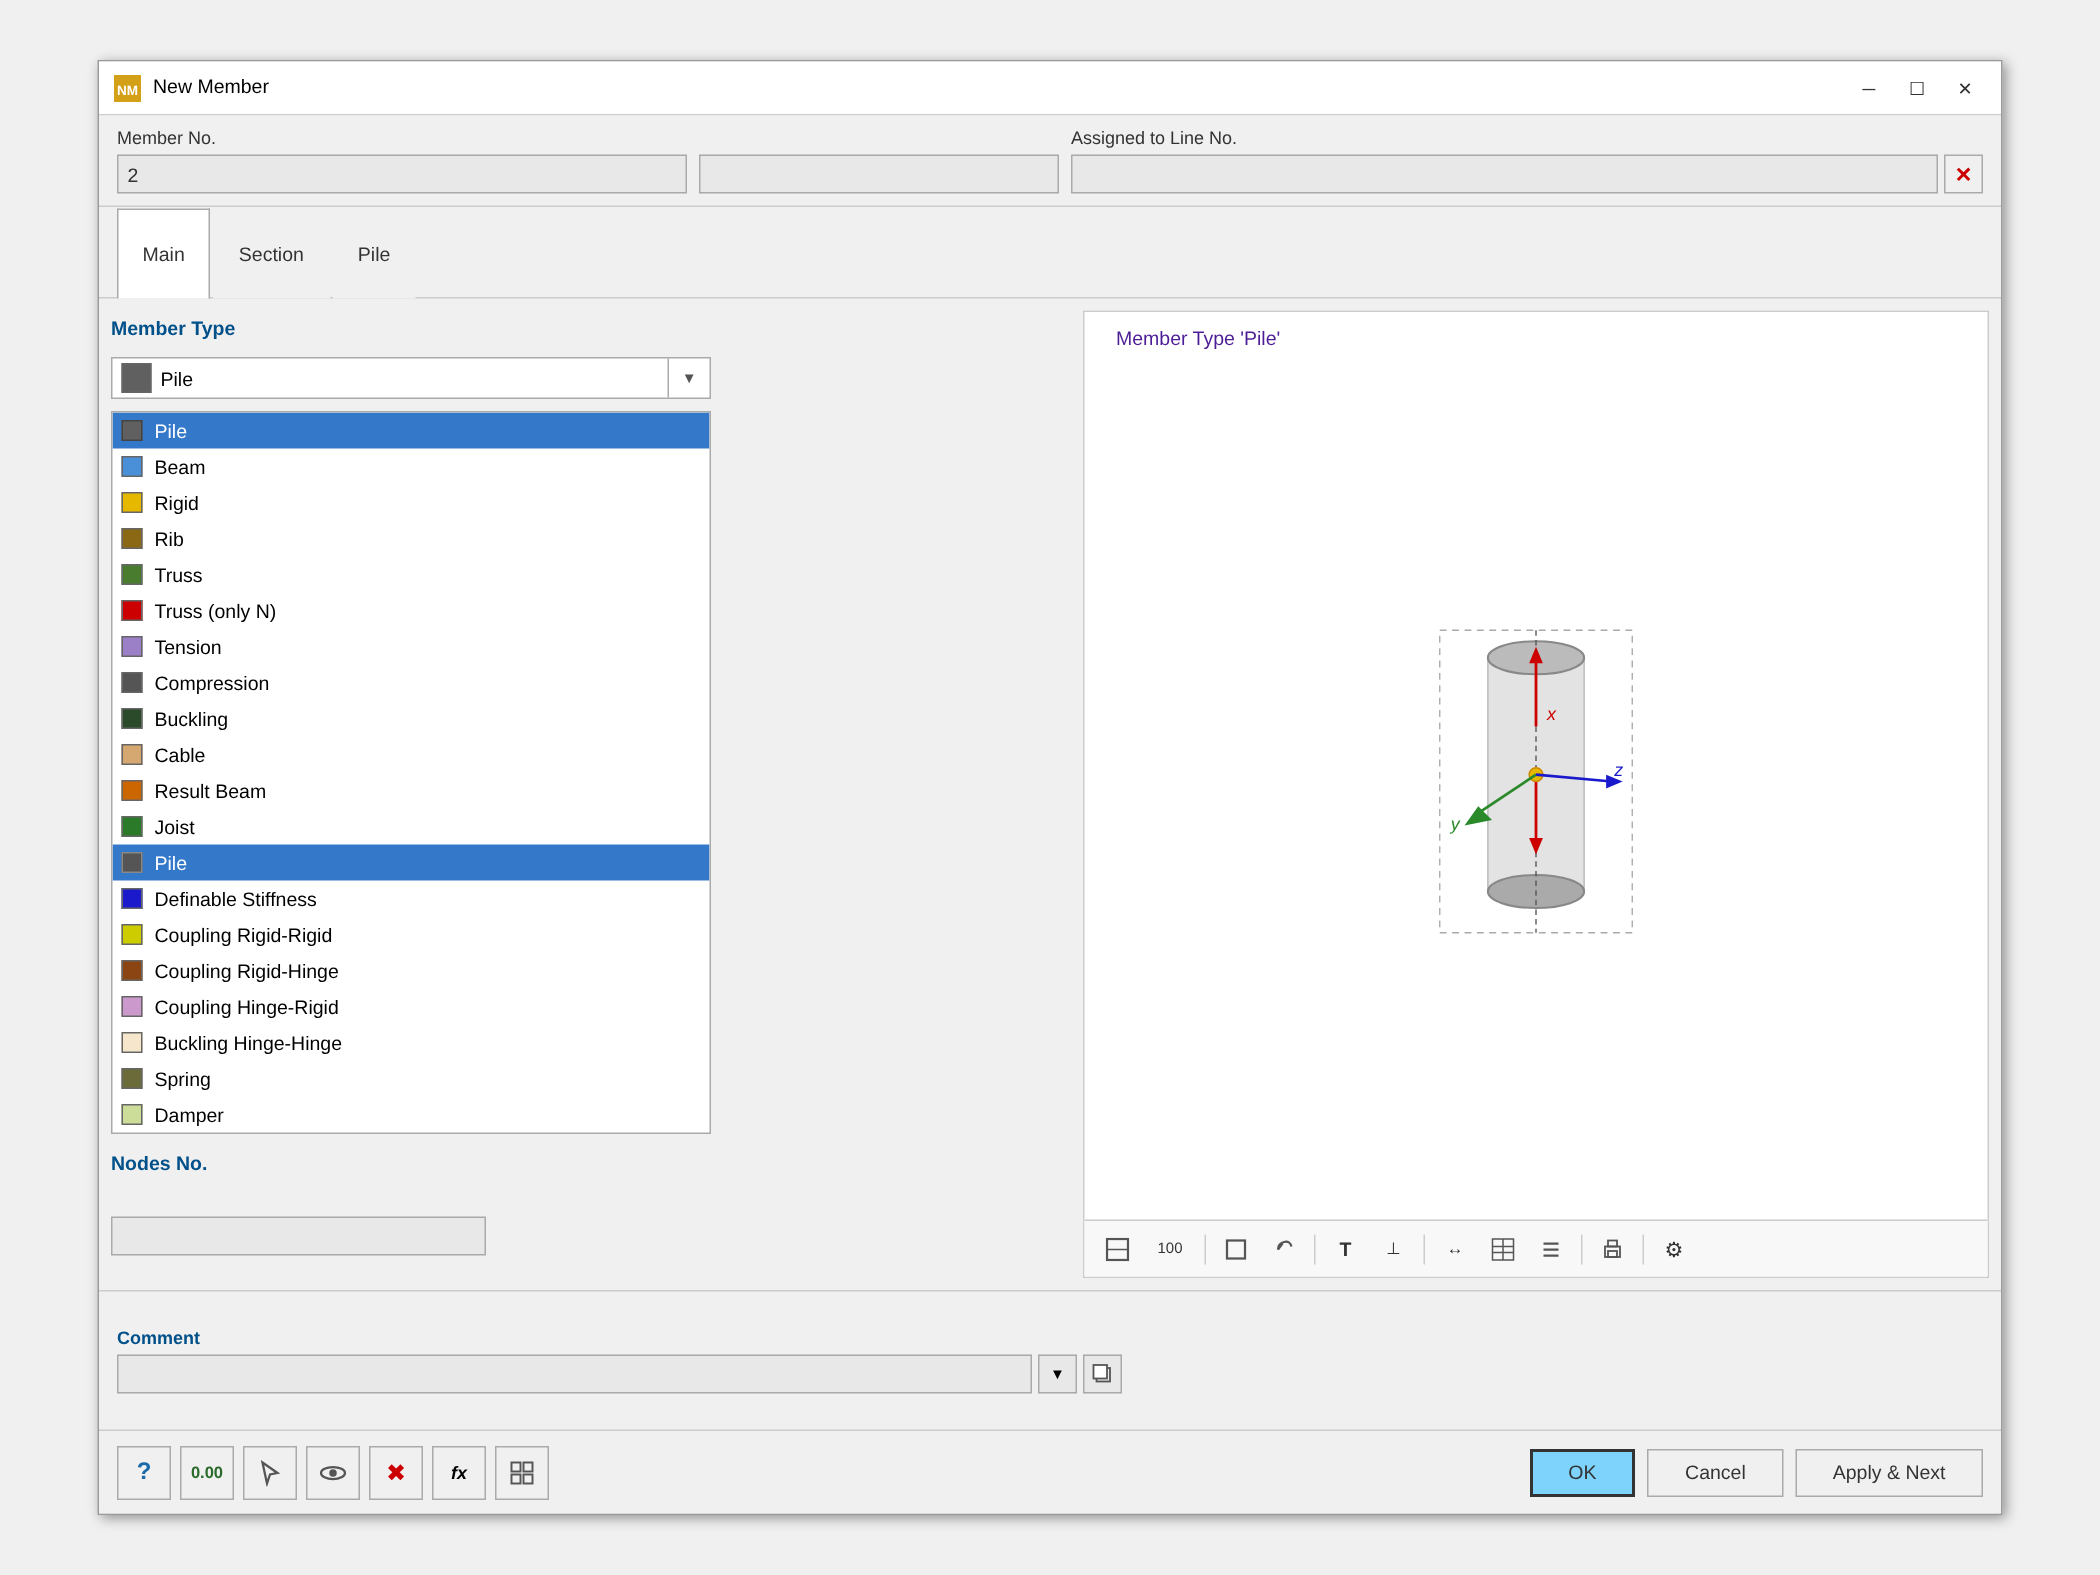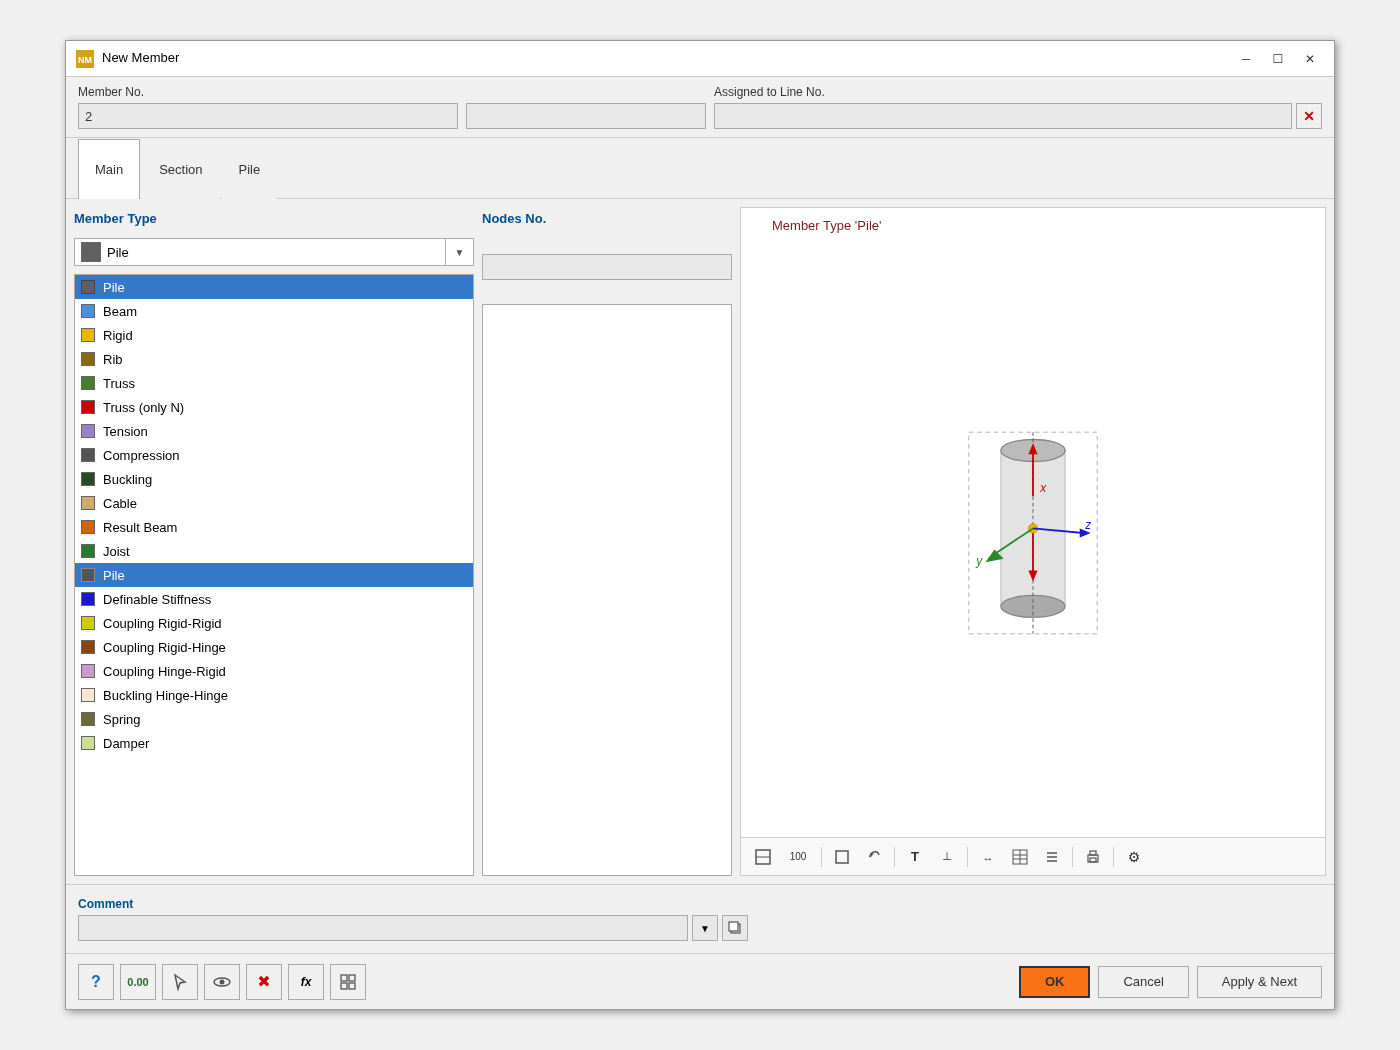--- a/index.html
+++ b/index.html
@@ -265,23 +265,23 @@
     .preview-area {
       flex: 1;
       position: relative;
       display: flex;
       align-items: center;
       justify-content: center;
     }
     .preview-label {
       position: absolute;
       top: 10px;
-      left: 31px;
-      font-size: 13px;
-      color: #7f1d1d;
+      left: 21px;
+      font-size: 13px;
+      color: #4c1d95;
     }
     .pile-preview {
       width: 200px;
       height: 220px;
       margin-top: 20px;
     }
     .preview-toolbar {
       border-top: 1px solid #ccc;
       height: 38px;
       display: flex;
@@ -305,21 +305,21 @@
     .toolbar-separator {
       width: 1px;
       height: 20px;
       background: #ccc;
       margin: 0 2px;
     }
 
     
     .bottom-area {
       border-top: 1px solid #ccc;
-      padding: 12px 12px;
+      padding: 24px 12px;
       display: flex;
       flex-direction: column;
       gap: 4px;
     }
     .comment-label {
       font-size: 12px;
       color: #00508a;
       font-weight: 600;
     }
     .comment-row {
@@ -390,30 +390,30 @@
     .action-btn {
       height: 32px;
       padding: 0 24px;
       background: #f0f0f0;
       border: 1px solid #aaa;
       cursor: pointer;
       font-size: 13px;
       color: #333;
     }
     .action-btn.primary {
-      background: #f97316;
+      background: #7dd3fc;
       border: 2px solid #333;
-      font-weight: 700;
+      font-weight: 400;
     }
 
     .left-section {
       display: flex;
       gap: 8px;
       flex: 0 0 640px;
-      justify-content: center;
+      flex-direction: column;
     }
 
     
     ::-webkit-scrollbar { width: 8px; }
     ::-webkit-scrollbar-track { background: #f0f0f0; }
     ::-webkit-scrollbar-thumb { background: #bbb; border-radius: 2px; }
   </style>
 </head>
 <body>
 

